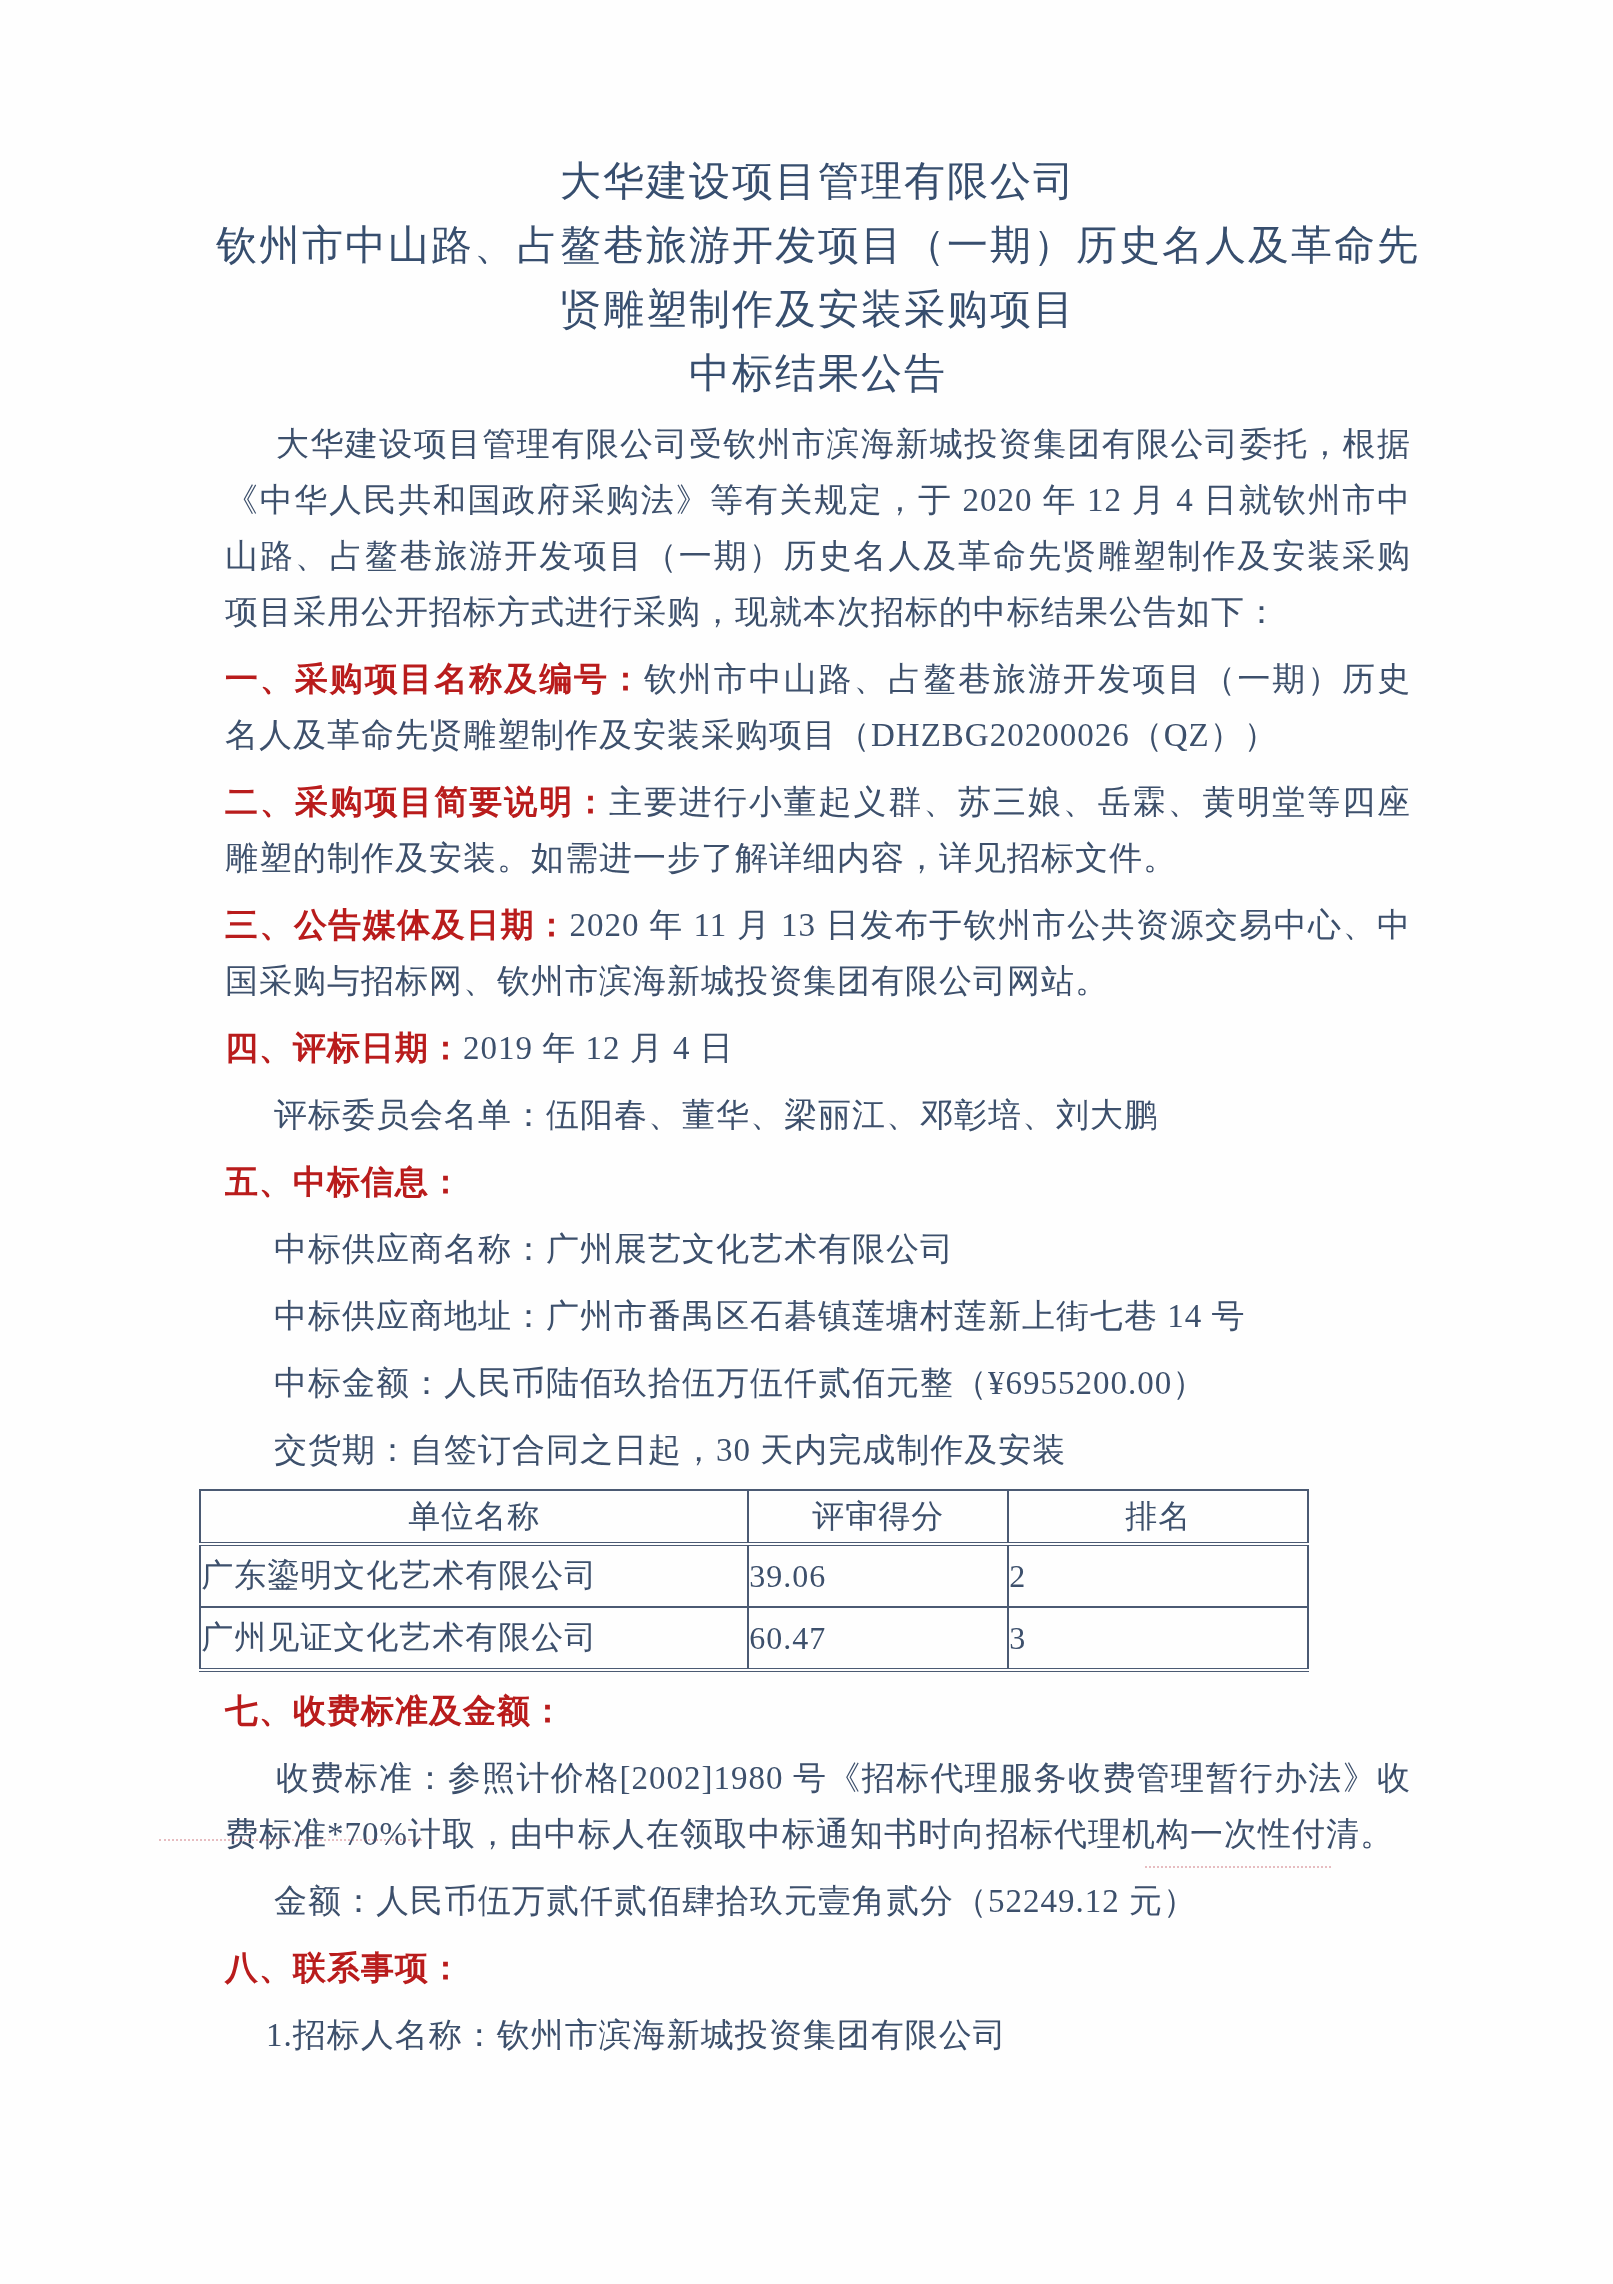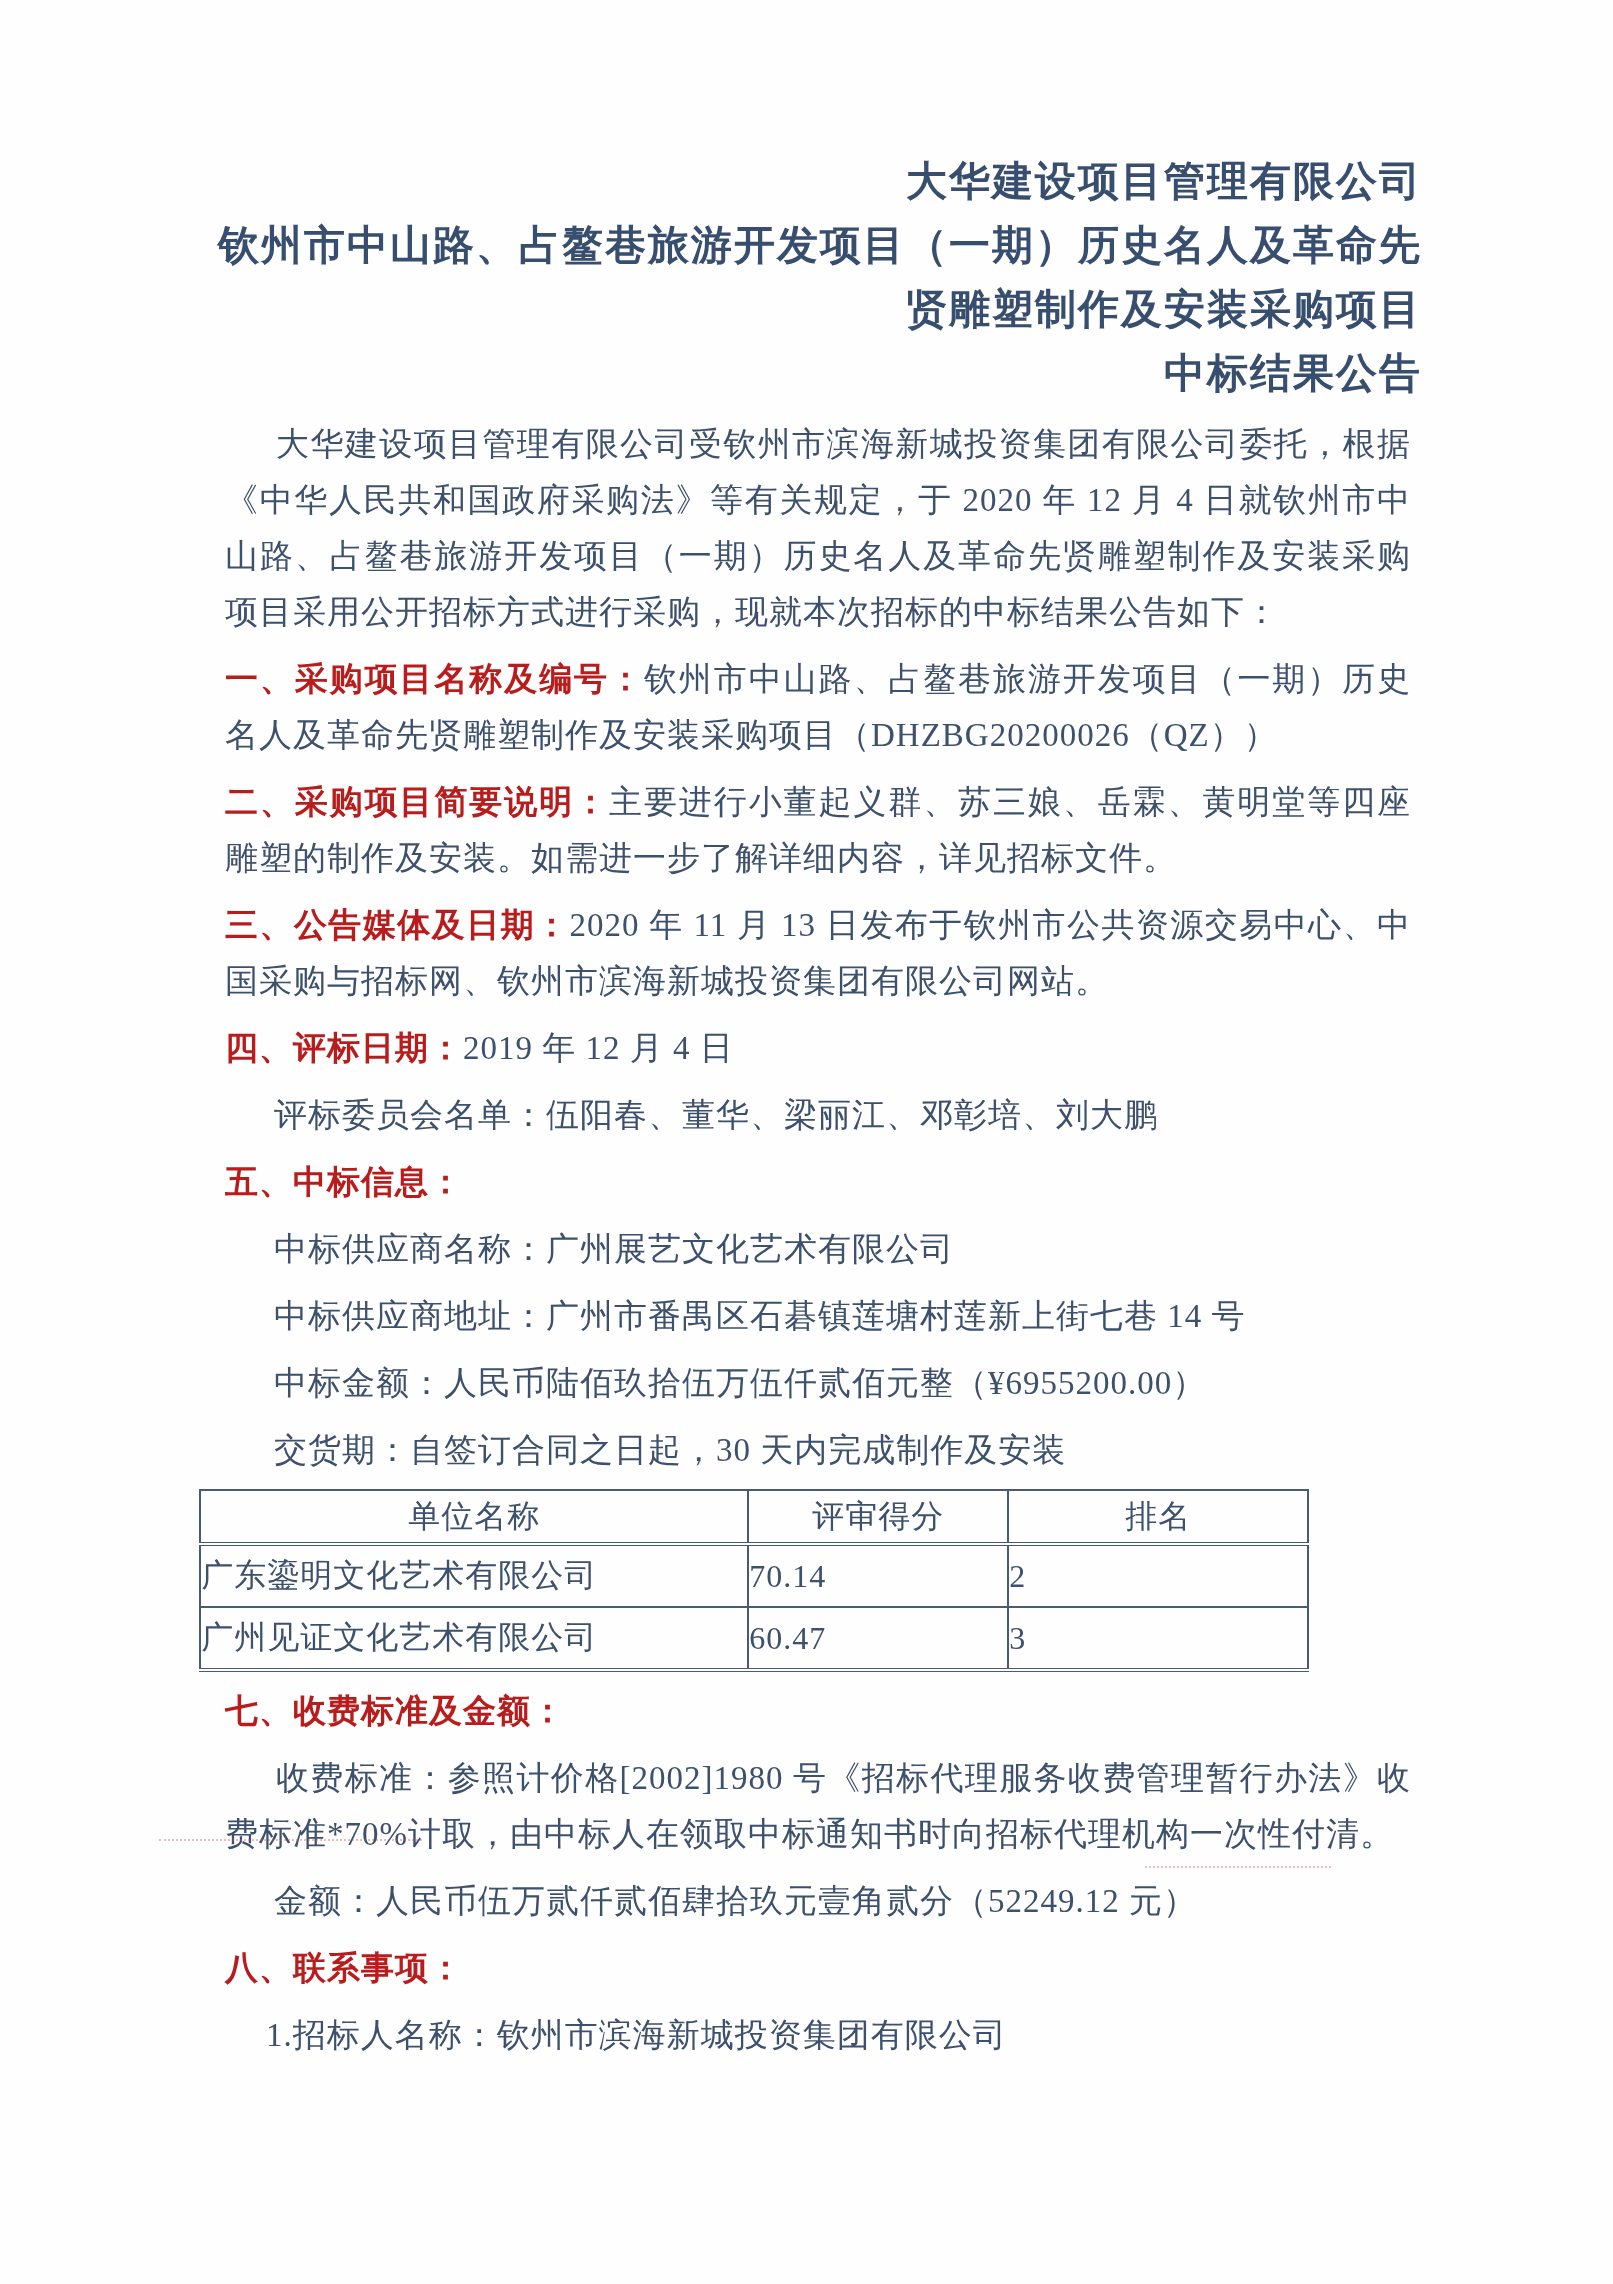--- a/index.html
+++ b/index.html
@@ -11,22 +11,22 @@
     font-family:"Liberation Serif","DejaVu Serif",serif;
     color:#3d506c;
     overflow:hidden;
   }
   .content {
     position:absolute;
     left:214px; top:149px;
     width:1208px;
   }
   .title-line {
-    text-align:right;
-    font-weight:700;
+    text-align:center;
+    font-weight:400;
     font-size:41px;
     line-height:64px;
     letter-spacing:2px;
     color:#374e6e;
   }
   .body-line {
     margin:11px;
     font-size:33px;
     line-height:56px;
     letter-spacing:1px;
@@ -99,21 +99,21 @@
       <thead>
         <tr>
           <th>单位名称</th>
           <th>评审得分</th>
           <th>排名</th>
         </tr>
       </thead>
       <tbody>
         <tr>
           <td>广东鎏明文化艺术有限公司</td>
-          <td>70.14</td>
+          <td>39.06</td>
           <td>2</td>
         </tr>
         <tr>
           <td>广州见证文化艺术有限公司</td>
           <td>60.47</td>
           <td>3</td>
         </tr>
       </tbody>
     </table>
 

